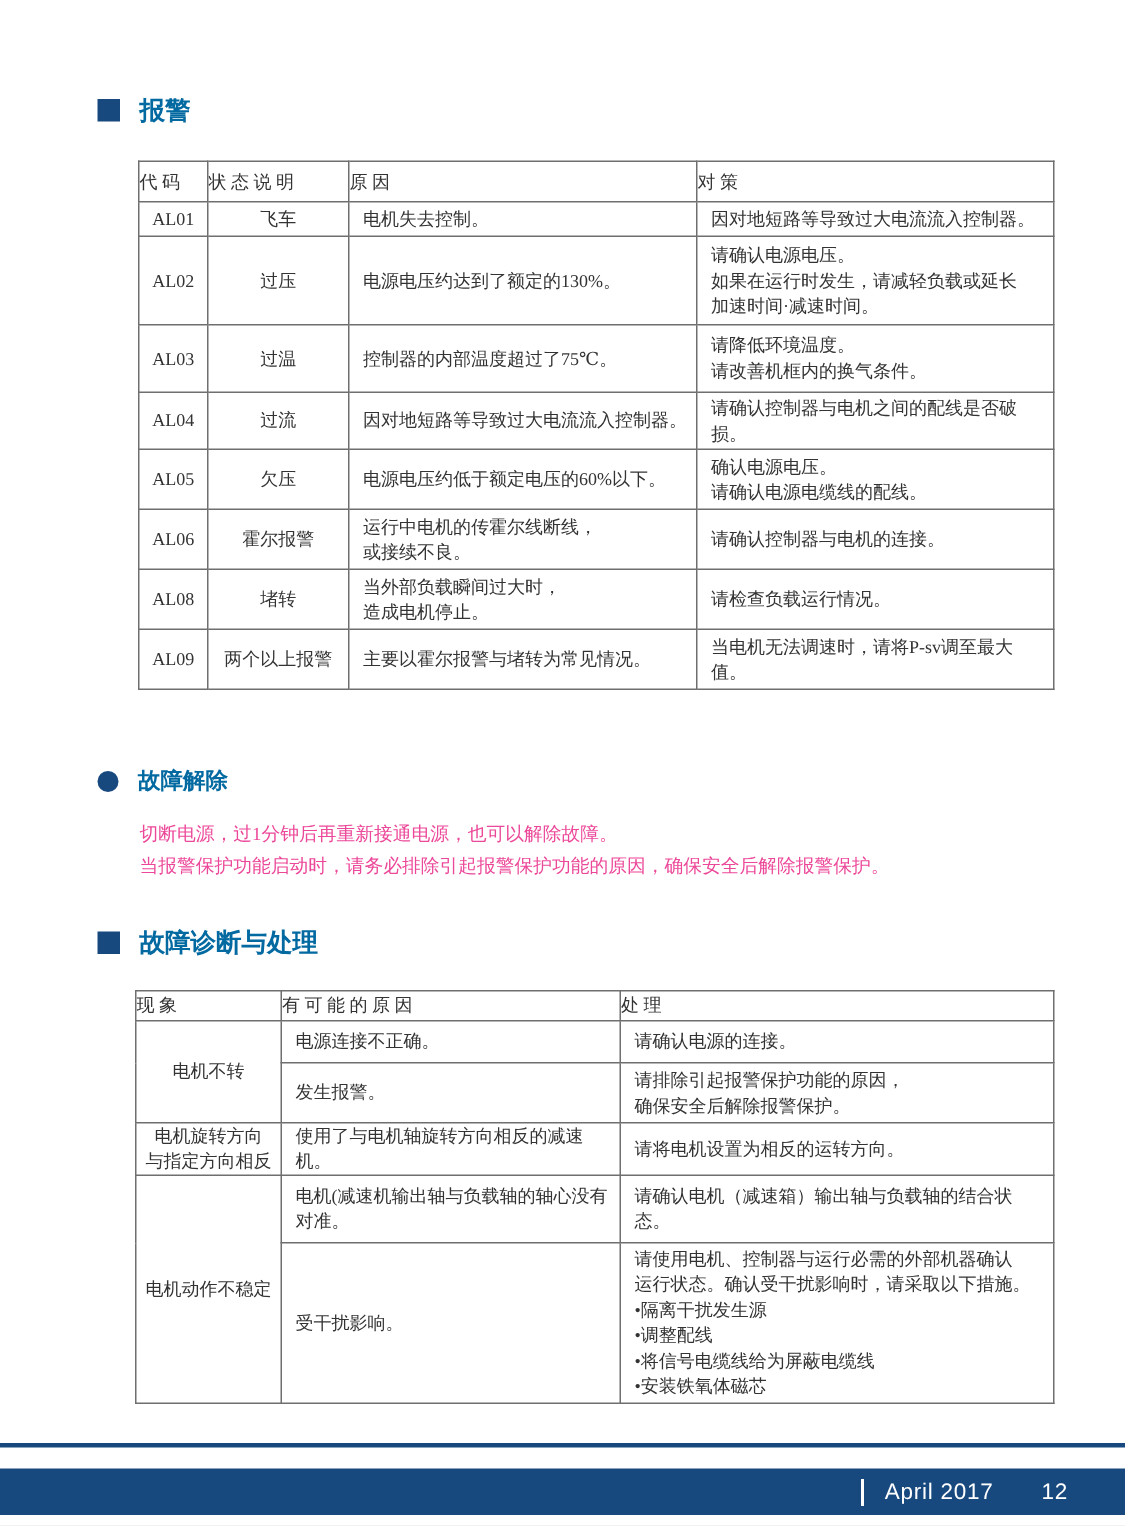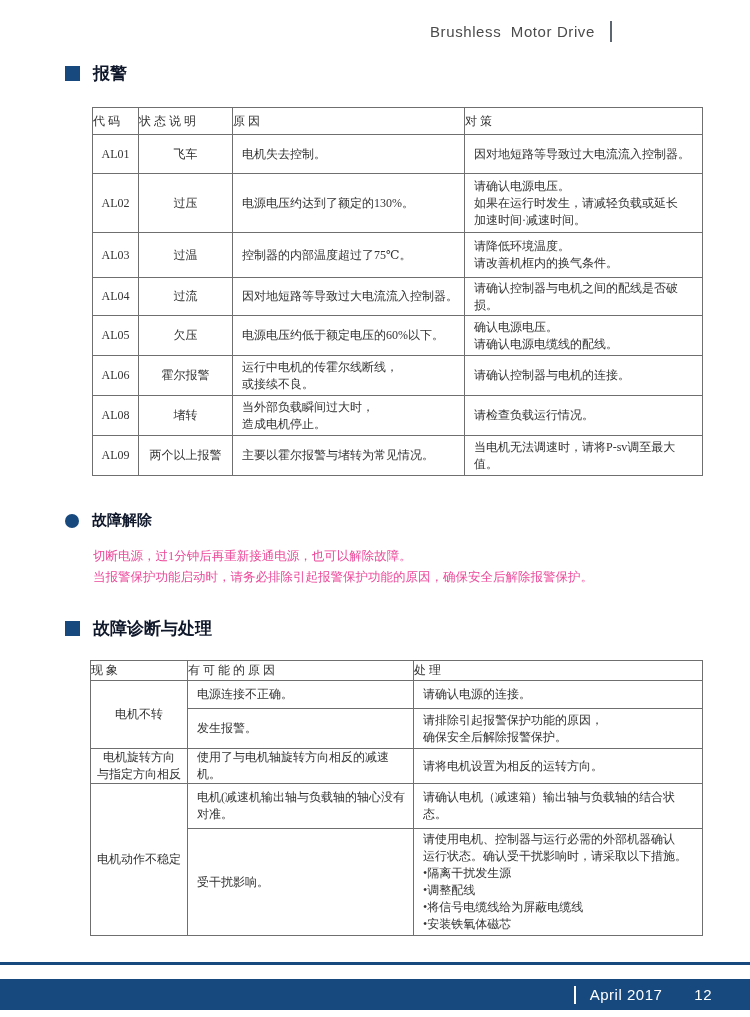--- a/index.html
+++ b/index.html
@@ -33,21 +33,21 @@
     background: #5d6670;
     margin-left: 15px;
   }
   
   .section-heading {
     position: absolute;
     display: flex;
     align-items: center;
     font-family: "Liberation Sans", "DejaVu Sans", sans-serif;
     font-weight: bold;
-    color: #0f172a;
+    color: #0369a1;
   }
   .section-heading .sq {
     width: 15px; height: 15px;
     background: #17497E;
     margin-right: 13px;
     flex: 0 0 auto;
   }
   .section-heading .ci {
     width: 14px; height: 14px;
     border-radius: 50%;
@@ -74,21 +74,21 @@
     border: 1px solid #6f6f6f;
     vertical-align: middle;
     font-weight: normal;
     white-space: pre-line;
     overflow: hidden;
   }
   th { text-align: left; letter-spacing: 3px; }
   td.c { text-align: center; }
   td.l { text-align: left; padding-left: 9px; padding-right: 4px; }
   .h20 { height: 20px; } .h27 { height: 27px; } .h28 { height: 28px; }
-  .h35 { height: 35px; } .h38 { height: 38px; } .h39 { height: 39px; }
+  .h35 { height: 35px; } .h38 { height: 38px; } .h39 { height: 23px; }
   .h40 { height: 40px; } .h45 { height: 45px; } .h59 { height: 59px; }
   .h107 { height: 107px; }
 
   
   .body-text {
     position: absolute;
     left: 93px;
     top: 546px;
     font-size: 12.5px;
     line-height: 21px;
@@ -123,24 +123,20 @@
     background: #ffffff;
     margin-right: 14px;
   }
   .footer-bar .date { margin-right: 32px; }
 </style>
 </head>
 <body>
 
 <div class="page">
 
-  <div class="doc-header">
-    <span class="title">Brushless  Motor Drive</span>
-    <span class="vbar"></span>
-  </div>
 
   <div class="section-heading" id="heading-alarm">
     <span class="sq"></span>
     <span>报警</span>
   </div>
 
   <table id="alarm-table">
     <colgroup>
       <col style="width:46px">
         <col style="width:94px">

